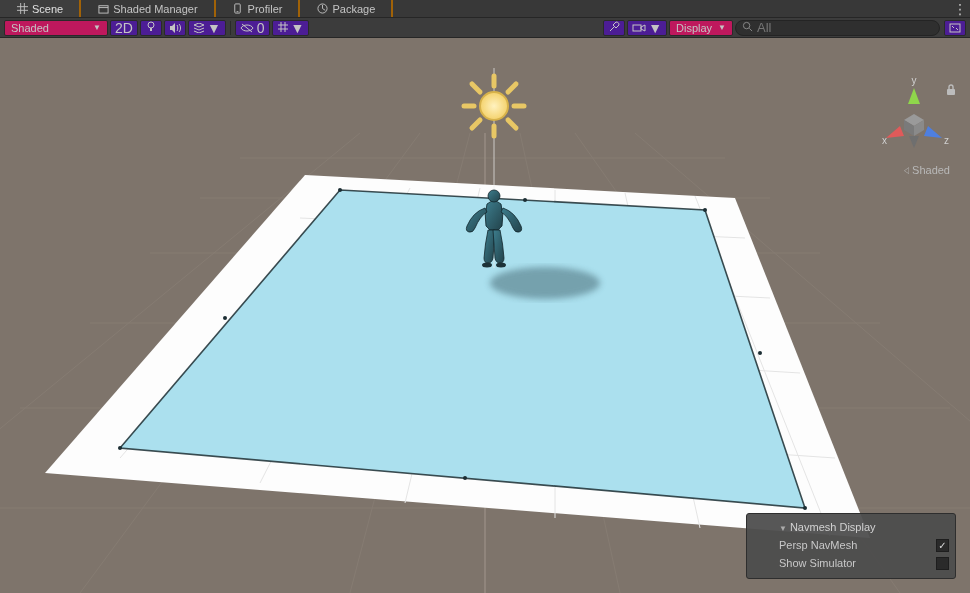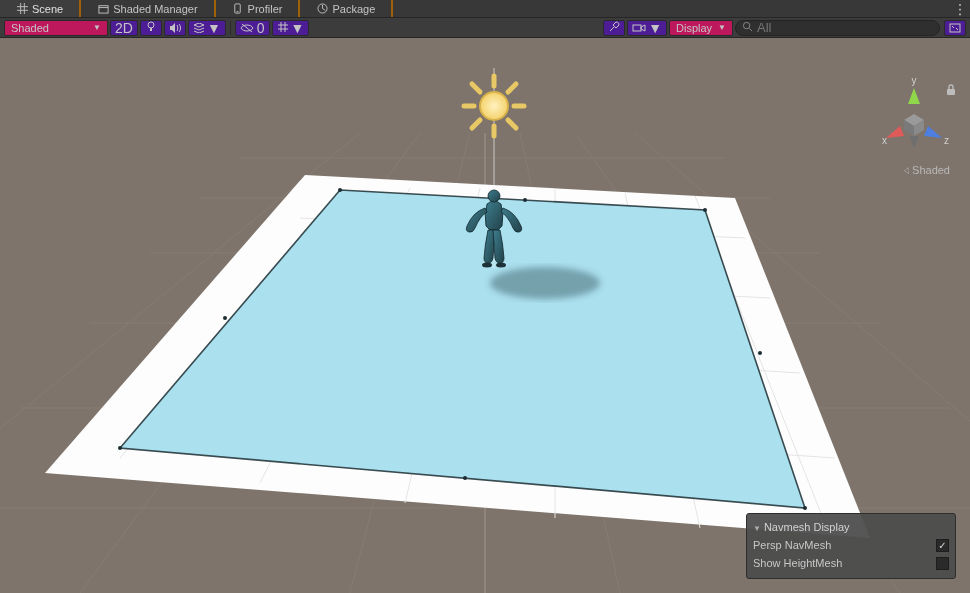--- a/index.html
+++ b/index.html
@@ -61,21 +61,21 @@
     display:flex;align-items:center;gap:2px;
   }
   .persp .tri{font-size:9px;transform:scaleX(0.7);}
 
   
   .panel {
     position:absolute; right:14px; bottom:14px; width:210px;
     background:rgba(76,76,76,0.94); border:1px solid #2e2e2e; border-radius:3px;
     font-size:11px; color:#c8c8c8; padding:4px 6px 6px 6px;
   }
-  .panel .row{display:flex;align-items:center;justify-content:space-between;height:18px;}
+  .panel .row{display:flex;align-items:center;justify-content:space-between;height:18px;margin-left:26px;}
   .panel .hdr{color:#d2d2d2;}
   .panel .hdr .carv{font-size:8px;margin-right:3px;color:#aaa;}
   .chk{width:13px;height:13px;border:1px solid #1e1e1e;background:#2a2a2a;
     display:flex;align-items:center;justify-content:center;font-size:10px;color:#d8d8d8;}
   .chk.checked::after{content:"✓";}
 </style>
 </head>
 <body>
 
 <div class="tab-bar">
@@ -347,17 +347,17 @@
 
   <div class="panel">
     <div class="row hdr">
       <span><span class="carv">▼</span><span>Navmesh Display</span></span>
     </div>
     <div class="row">
       <span>Persp NavMesh</span>
       <span class="chk checked"></span>
     </div>
     <div class="row">
-      <span>Show HeightMesh</span>
+      <span>Show Simulator</span>
       <span class="chk"></span>
     </div>
   </div>
 </div>
 
 </body></html>

